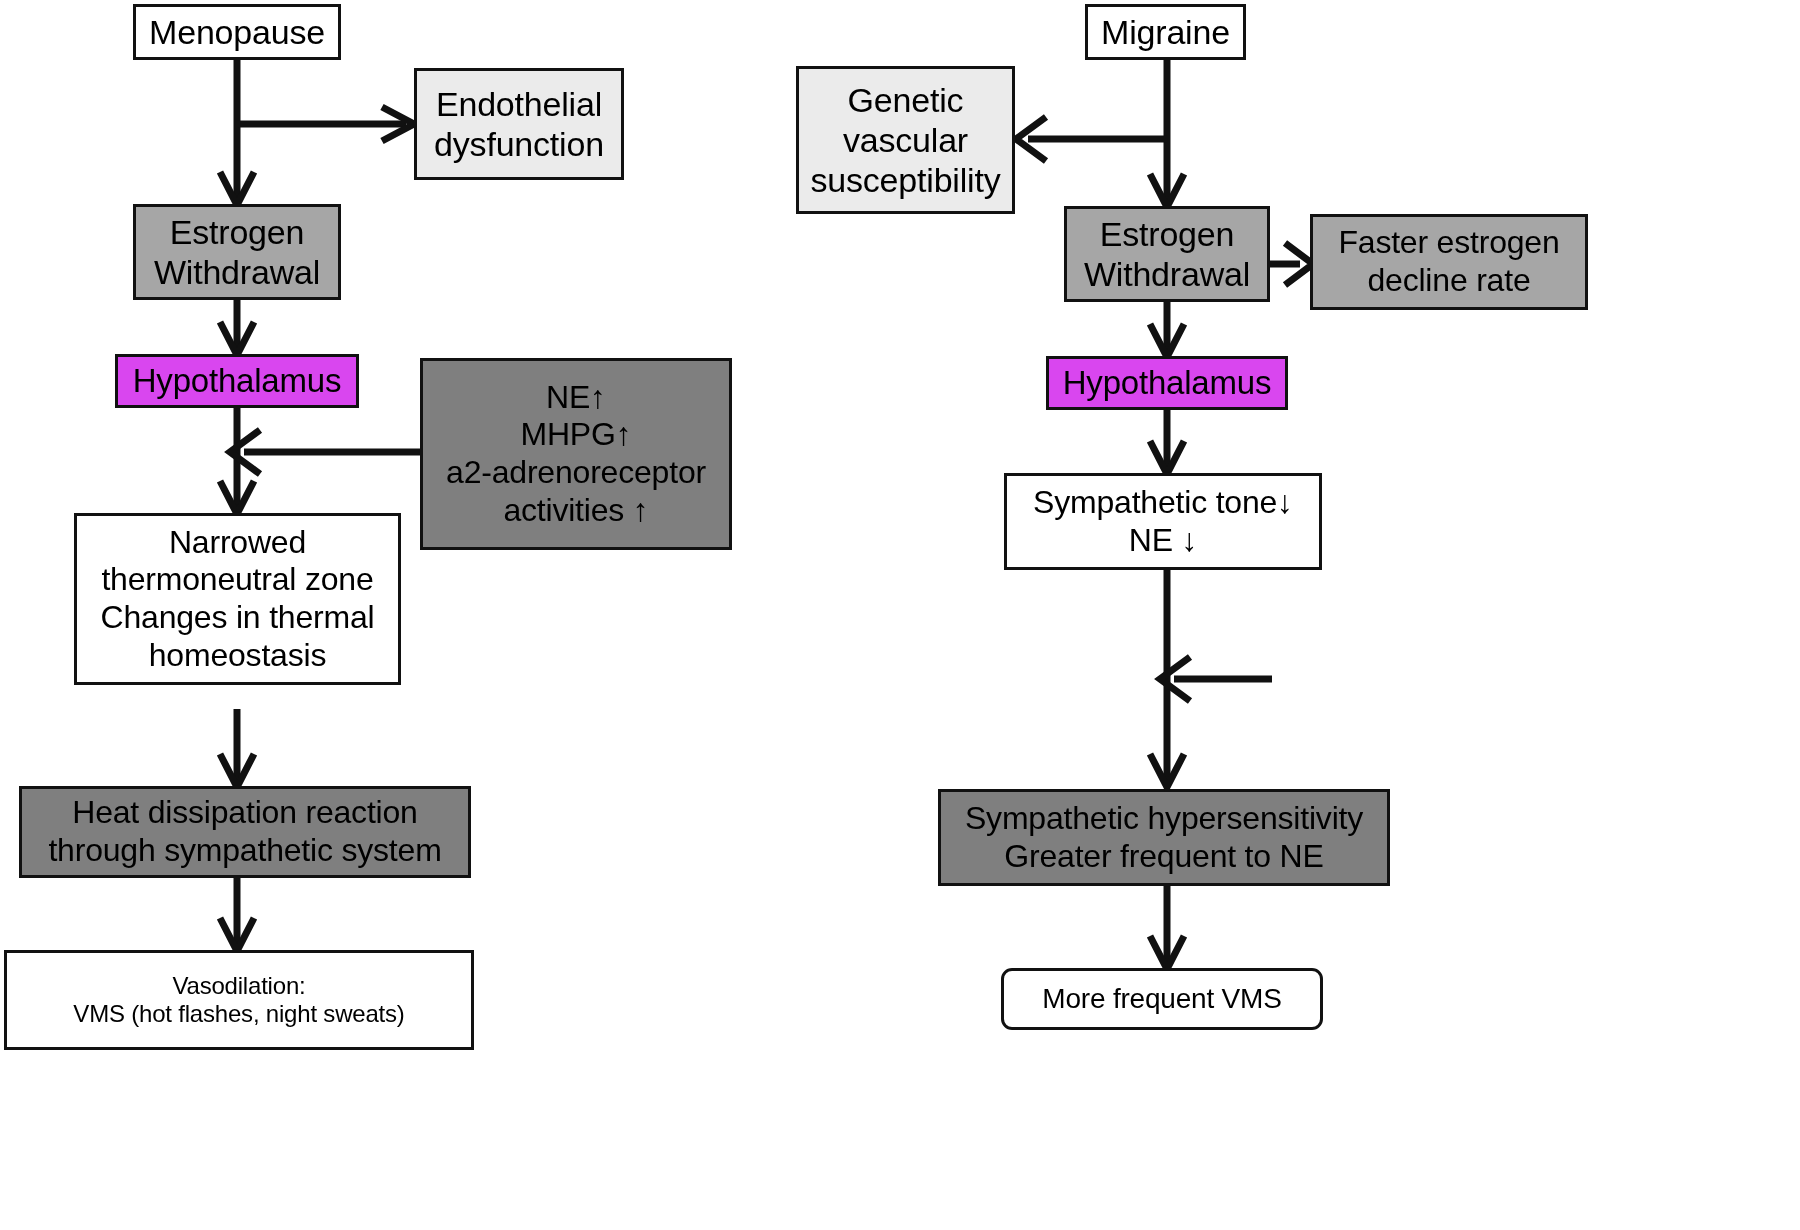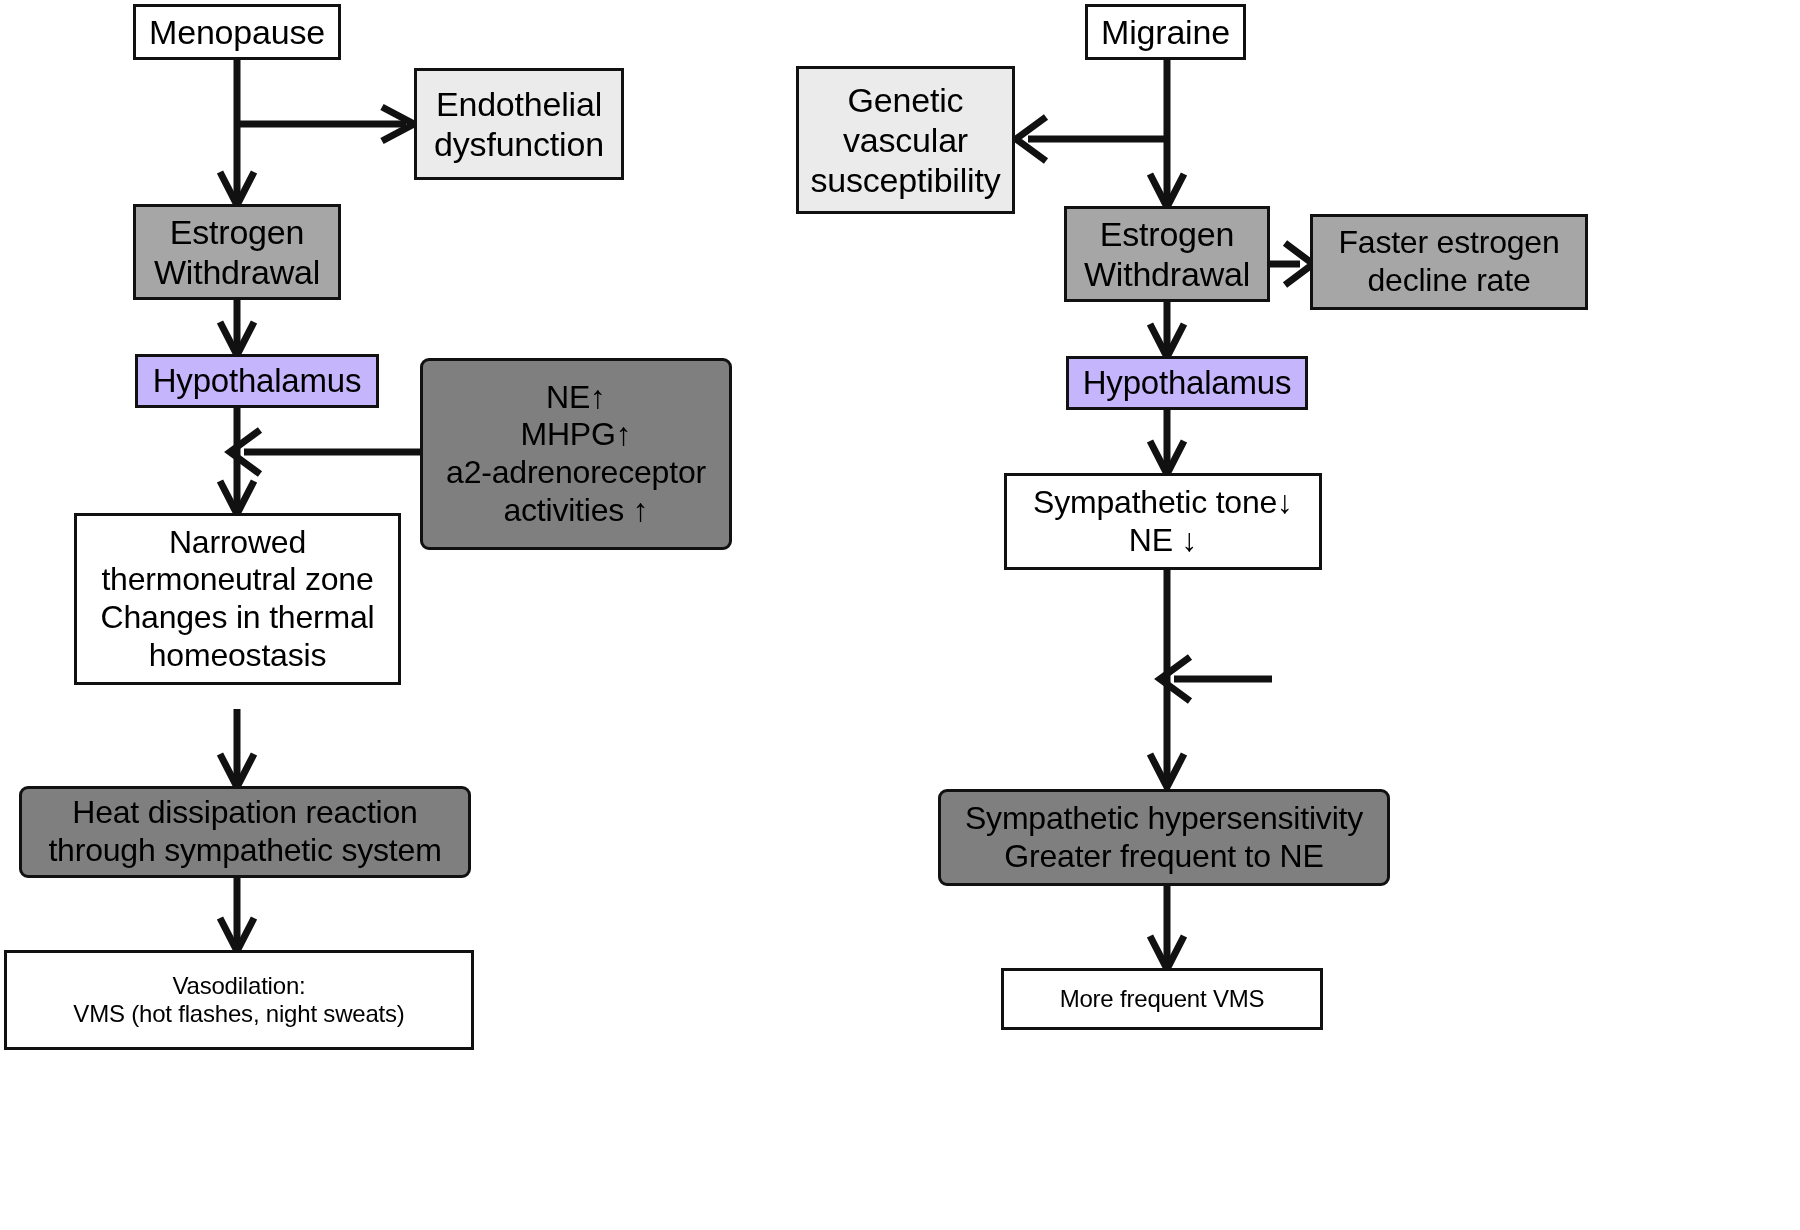--- a/index.html
+++ b/index.html
@@ -27,22 +27,22 @@
     text-align: center;
     color: #000000;
     line-height: 1.18;
     padding: 2px 6px;
     white-space: pre-line;
     letter-spacing: -0.2px;
   }
   .fill-white   { background: #ffffff; }
   .fill-light   { background: #ebebeb; }
   .fill-mid     { background: #a6a6a6; }
-  .fill-dark    { background: #c4b5fd; margin-left: 20px; }
-  .fill-gray-b  { background: #7f7f7f; border-radius: 9px; }
+  .fill-dark    { background: #d946ef; }
+  .fill-gray-b  { background: #7f7f7f; }
 
   svg.edges {
     position: absolute;
     left: 0;
     top: 0;
     width: 1800px;
     height: 1230px;
     overflow: visible;
     pointer-events: none;
   }
@@ -150,15 +150,15 @@
 
   <div class="node fill-dark" style="left:1046px; top:356px; width:242px; height:54px; font-size:33px; color:#000000;">Hypothalamus</div>
 
   <div class="node fill-white" style="left:1004px; top:473px; width:318px; height:97px; font-size:32px;">Sympathetic tone↓
 NE ↓</div>
 
 
   <div class="node fill-gray-b" style="left:938px; top:789px; width:452px; height:97px; font-size:32px;">Sympathetic hypersensitivity
 Greater frequent to NE</div>
 
-  <div class="node fill-white" style="left:1001px; top:968px; width:322px; height:62px; font-size:24px;">More frequent VMS</div>
+  <div class="node fill-white" style="left:1001px; top:968px; width:322px; height:62px; font-size:28px;border-radius:11px;">More frequent VMS</div>
 
 </div>
 
 </body></html>

